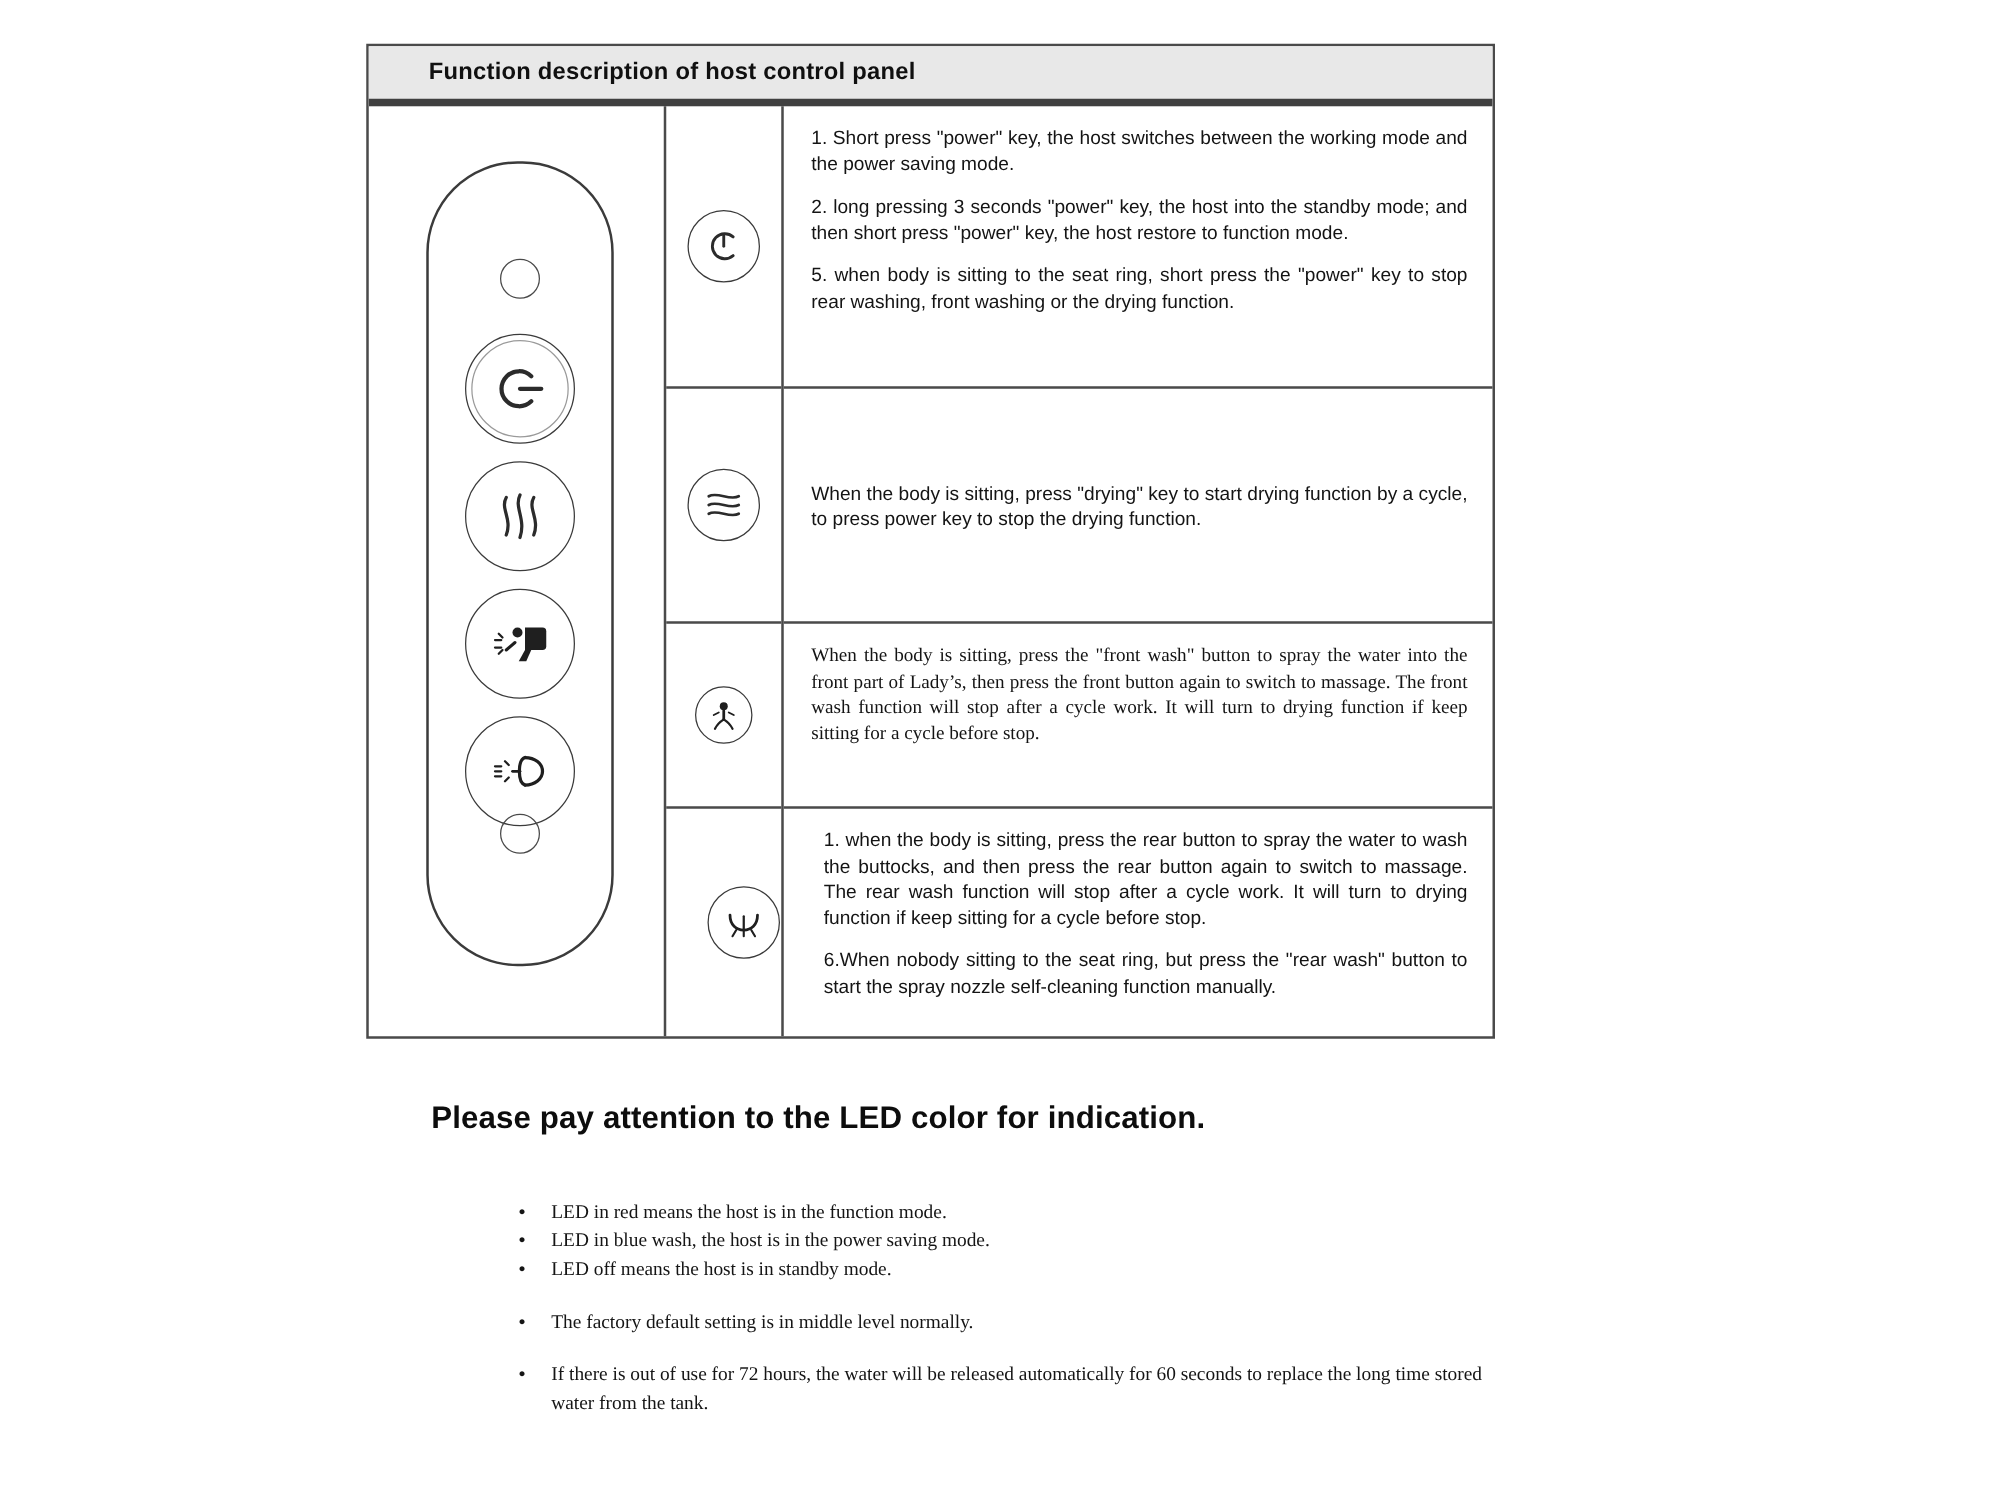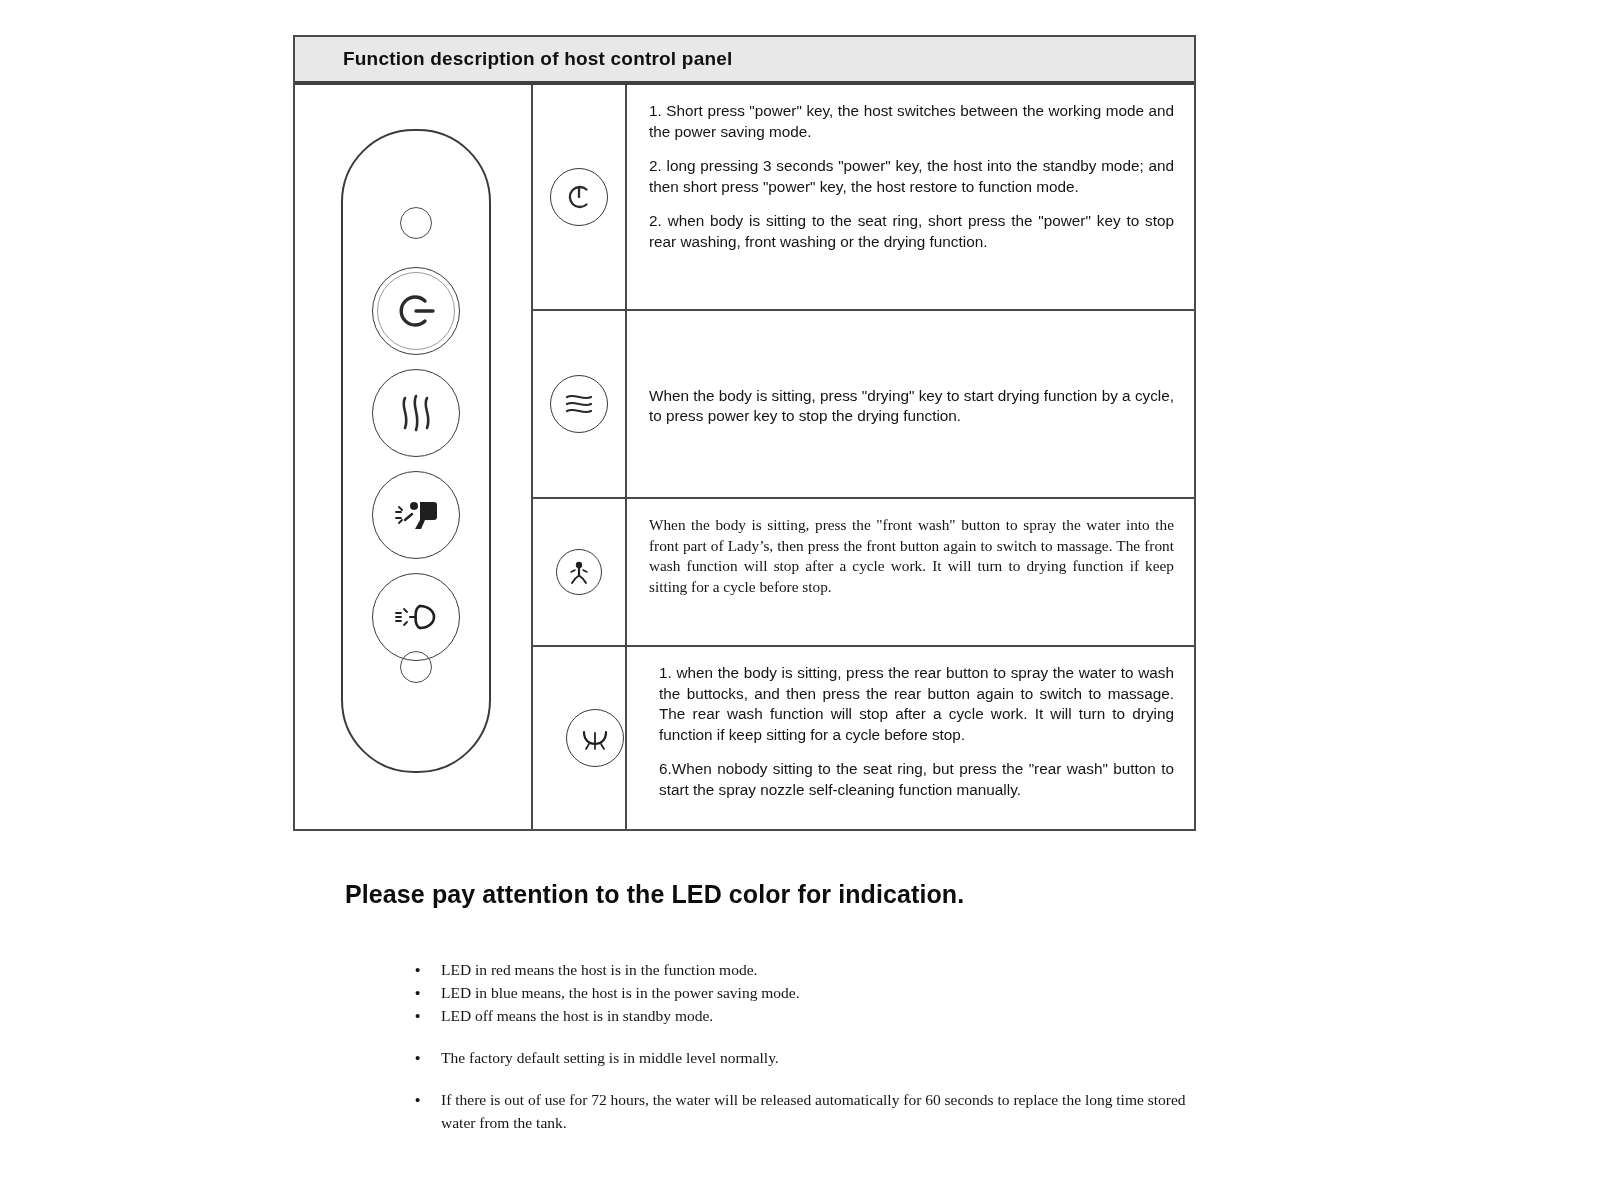--- a/index.html
+++ b/index.html
@@ -29,21 +29,21 @@
     left: 293px;
     top: 35px;
     width: 903px;
     border: 2px solid #4a4a4a;
     box-sizing: border-box;
   }
 
   .table-header {
     height: 48px;
     background: #e8e8e8;
-    border-bottom: 4px solid #404040;
+    border-bottom: 6px solid #404040;
     display: flex;
     align-items: center;
     padding-left: 48px;
     box-sizing: border-box;
   }
   .table-header-title {
     font-size: 19px;
     font-weight: bold;
     letter-spacing: 0.2px;
     color: #101010;
@@ -296,21 +296,21 @@
             </svg>
           </div>
         </div>
       </div>
 
       <div class="col-text">
 
         <div class="text-cell row-h1">
           <p>1. Short press "power" key, the host switches between the working mode and the power saving mode.</p>
           <p>2. long pressing 3 seconds "power" key, the host into the standby mode; and then short press "power" key, the host restore to function mode.</p>
-          <p>2. when body is sitting to the seat ring, short press the "power" key to stop rear washing, front washing or the drying function.</p>
+          <p>5. when body is sitting to the seat ring, short press the "power" key to stop rear washing, front washing or the drying function.</p>
         </div>
 
         <div class="text-cell row-h2" style="display:flex;align-items:center;">
           <p>When the body is sitting, press "drying" key to start drying function by a cycle, to press power key to stop the drying function.</p>
         </div>
 
         <div class="text-cell row-h3">
           <p>When the body is sitting, press the "front wash" button to spray the water into the front part of Lady’s, then press the front button again to switch to massage. The front wash function will stop after a cycle work. It will turn to drying function if keep sitting for a cycle before stop.</p>
         </div>
 
@@ -327,21 +327,21 @@
 
   <div class="notes">
 
     <div class="note-group">
       <div class="note-item">
         <span class="note-bullet">•</span>
         <span class="note-text">LED in red means the host is in the function mode.</span>
       </div>
       <div class="note-item">
         <span class="note-bullet">•</span>
-        <span class="note-text">LED in blue means, the host is in the power saving mode.</span>
+        <span class="note-text">LED in blue wash, the host is in the power saving mode.</span>
       </div>
       <div class="note-item">
         <span class="note-bullet">•</span>
         <span class="note-text">LED off means the host is in standby mode.</span>
       </div>
     </div>
 
     <div class="gap-sm"></div>
 
     <div class="note-group">

